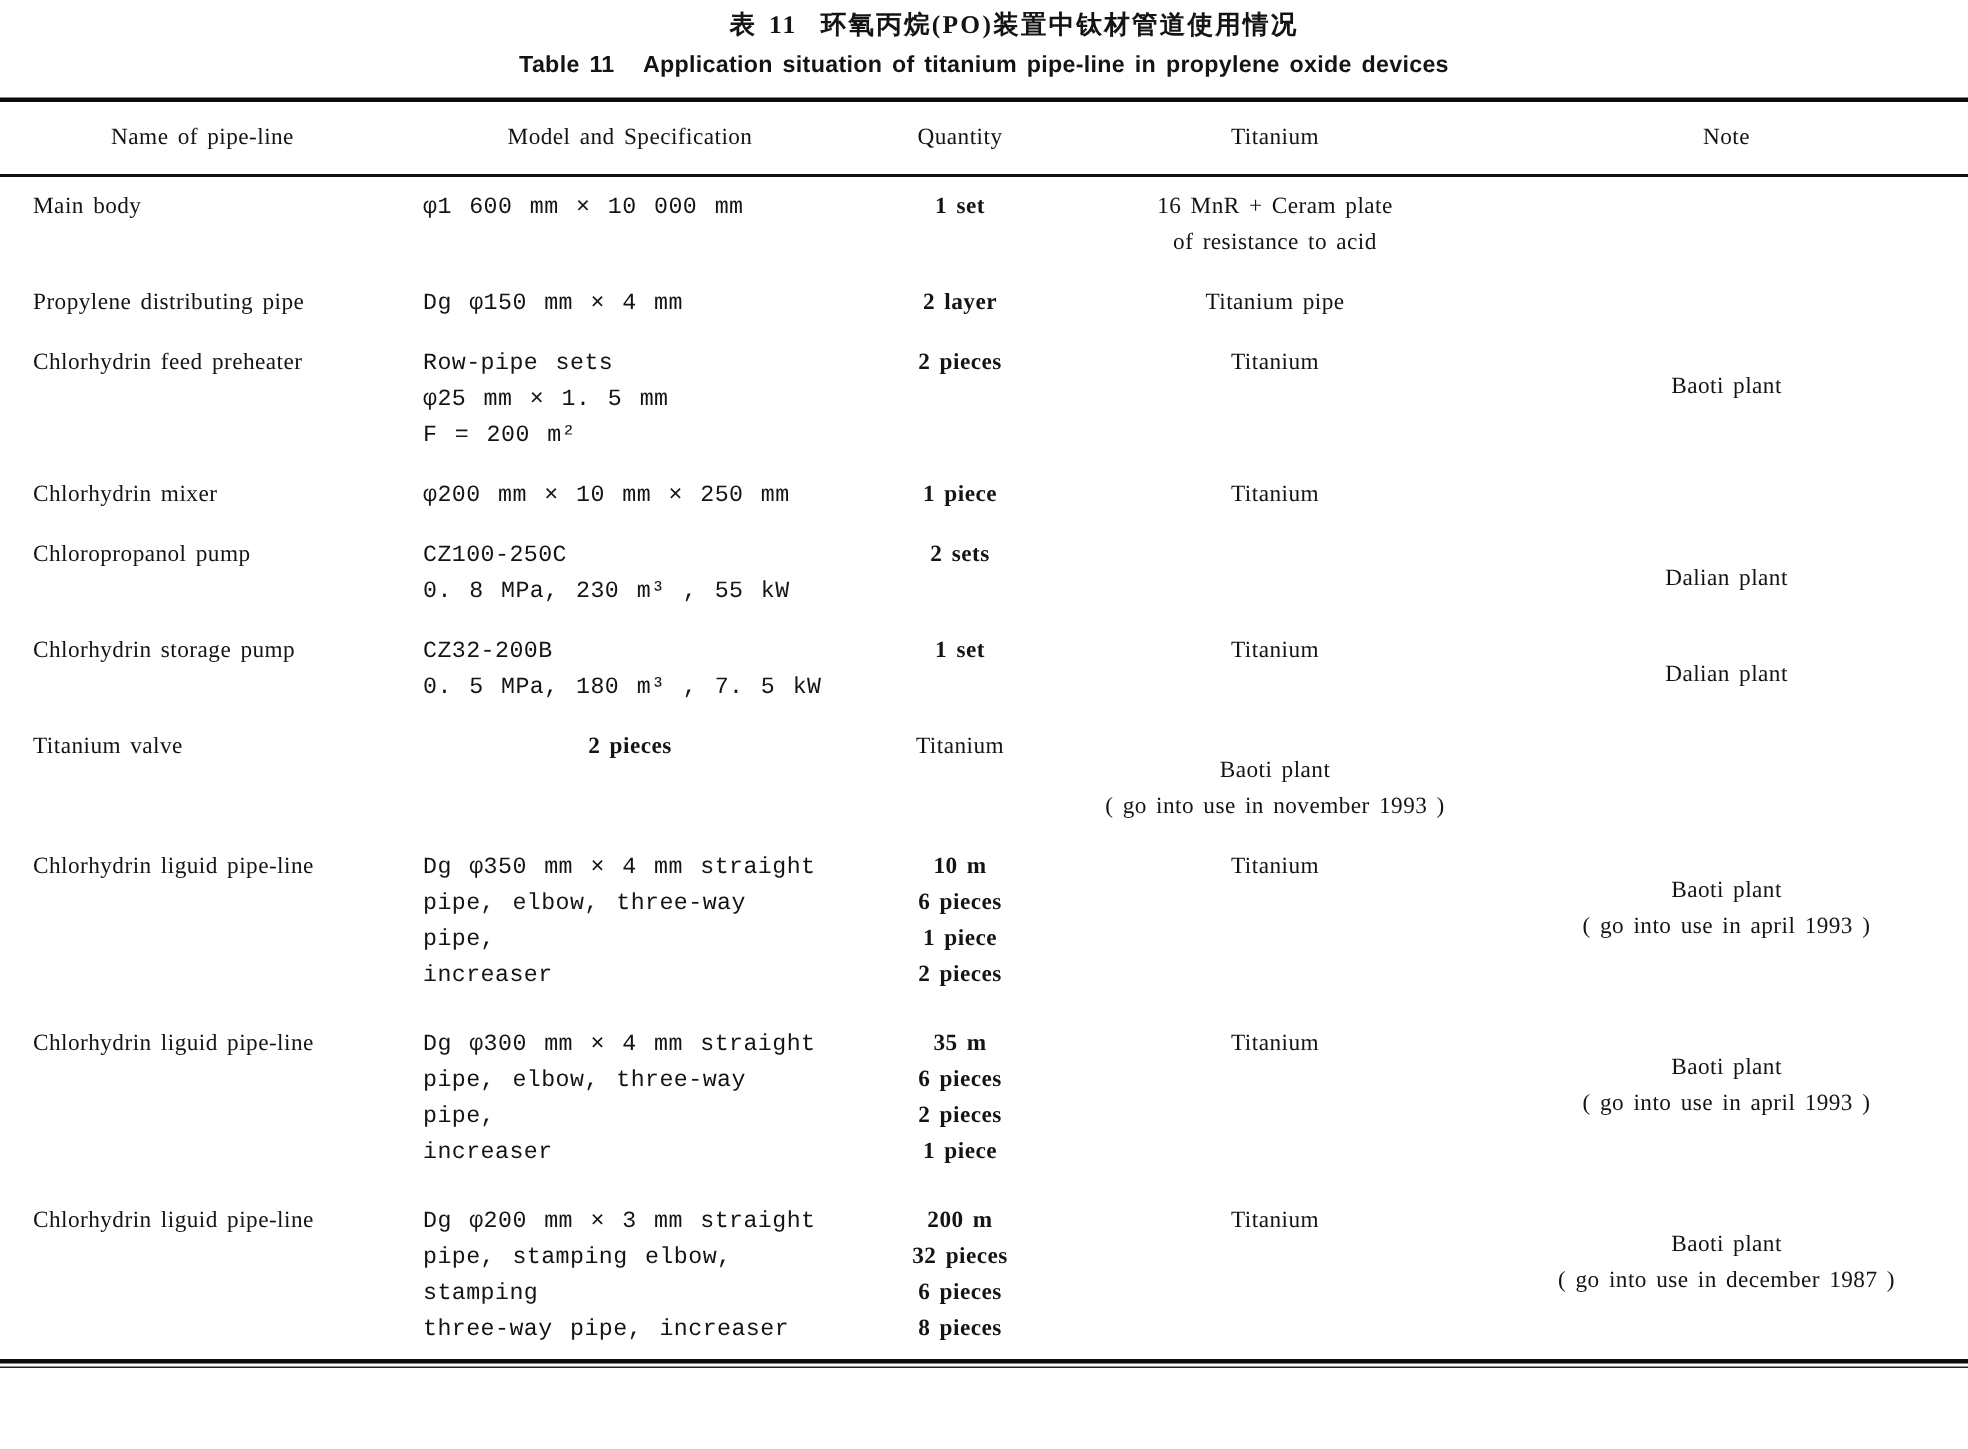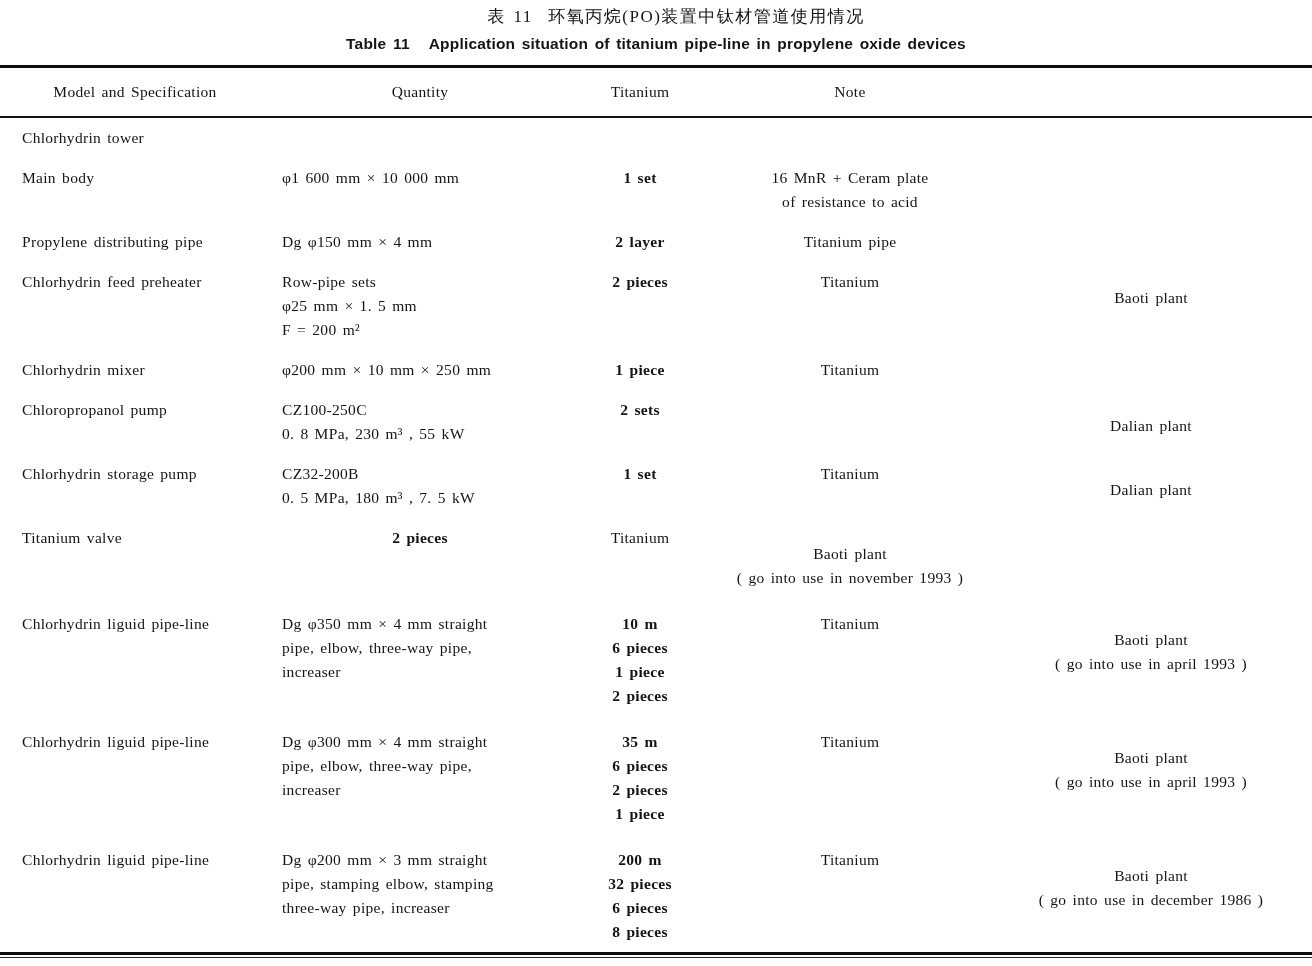--- a/index.html
+++ b/index.html
@@ -11,21 +11,21 @@
     color:#141414;
     font-family:"Liberation Serif","DejaVu Serif",serif;
     font-size:15.5px;
     letter-spacing:.3px;
     word-spacing:2px;
     overflow:hidden;
   }
   .title-zh{
     margin-top:6px;
     text-align:center;
-    font-weight:normal;
+    font-weight:bold;
     font-size:17px;
     letter-spacing:1.5px;
     white-space:pre;
     line-height:22px;
     padding-left:40px;
   }
   .title-en{
     margin-top:4px;
     text-align:center;
     font-family:"Liberation Sans","DejaVu Sans",sans-serif;
@@ -53,21 +53,21 @@
   .trow{
     display:grid;
     grid-template-columns:270px 300px 140px 280px auto;
     padding-top:8px;
     padding-bottom:8px;
   }
   .trow:nth-child(9),.trow:nth-child(10),.trow:nth-child(11){padding-top:14px;}
   .cell{line-height:24px;}
   .cell .line{min-height:24px;}
   .cell-name{padding-left:22px;text-align:left;}
-  .cell-model{padding-left:12px;padding-right:14px;text-align:left;}
+  .cell-model{padding-left:12px;padding-right:14px;text-align:left;font-family:Liberation Mono, monospace;}
   .cell-quantity{text-align:center;font-weight:bold;}
   .cell-material{text-align:center;}
   .cell-note{text-align:center;margin-top:16px;}
   .rule-bottom{
     height:0;
     border-top:3px solid #0d0d0d;
   }
   .rule-bottom-echo{
     margin-top:2px;
     height:0;
@@ -77,38 +77,30 @@
 </head>
 <body>
 
 <div class="page">
   <div class="title-zh">表 11  环氧丙烷(PO)装置中钛材管道使用情况</div>
   <div class="title-en">Table 11   Application situation of titanium pipe-line in propylene oxide devices</div>
 
   <div class="rule-top"></div>
 
   <div class="thead">
+    <div class="hcell">Name of pipe-line</div>
     <div class="hcell">Model and Specification</div>
     <div class="hcell">Quantity</div>
     <div class="hcell">Titanium</div>
     <div class="hcell">Note</div>
   </div>
 
   <div>
       <div class="trow">
         <div class="cell cell-name">
-          <div class="line">Chlorhydrin tower</div>
-        </div>
-        <div class="cell cell-model"></div>
-        <div class="cell cell-quantity"></div>
-        <div class="cell cell-material"></div>
-        <div class="cell cell-note"></div>
-      </div>
-      <div class="trow">
-        <div class="cell cell-name">
           <div class="line">Main body</div>
         </div>
         <div class="cell cell-model">
           <div class="line">φ1 600 mm × 10 000 mm</div>
         </div>
         <div class="cell cell-quantity">
           <div class="line">1 set</div>
         </div>
         <div class="cell cell-material">
           <div class="line">16 MnR + Ceram plate</div>
@@ -273,20 +265,20 @@
           <div class="line">200 m</div>
           <div class="line">32 pieces</div>
           <div class="line">6 pieces</div>
           <div class="line">8 pieces</div>
         </div>
         <div class="cell cell-material">
           <div class="line">Titanium</div>
         </div>
         <div class="cell cell-note">
           <div class="line">Baoti plant</div>
-          <div class="line">( go into use in december 1986 )</div>
+          <div class="line">( go into use in december 1987 )</div>
         </div>
       </div>
     </div>
 
   <div class="rule-bottom"></div>
   <div class="rule-bottom-echo"></div>
 </div>
 
 </body></html>

